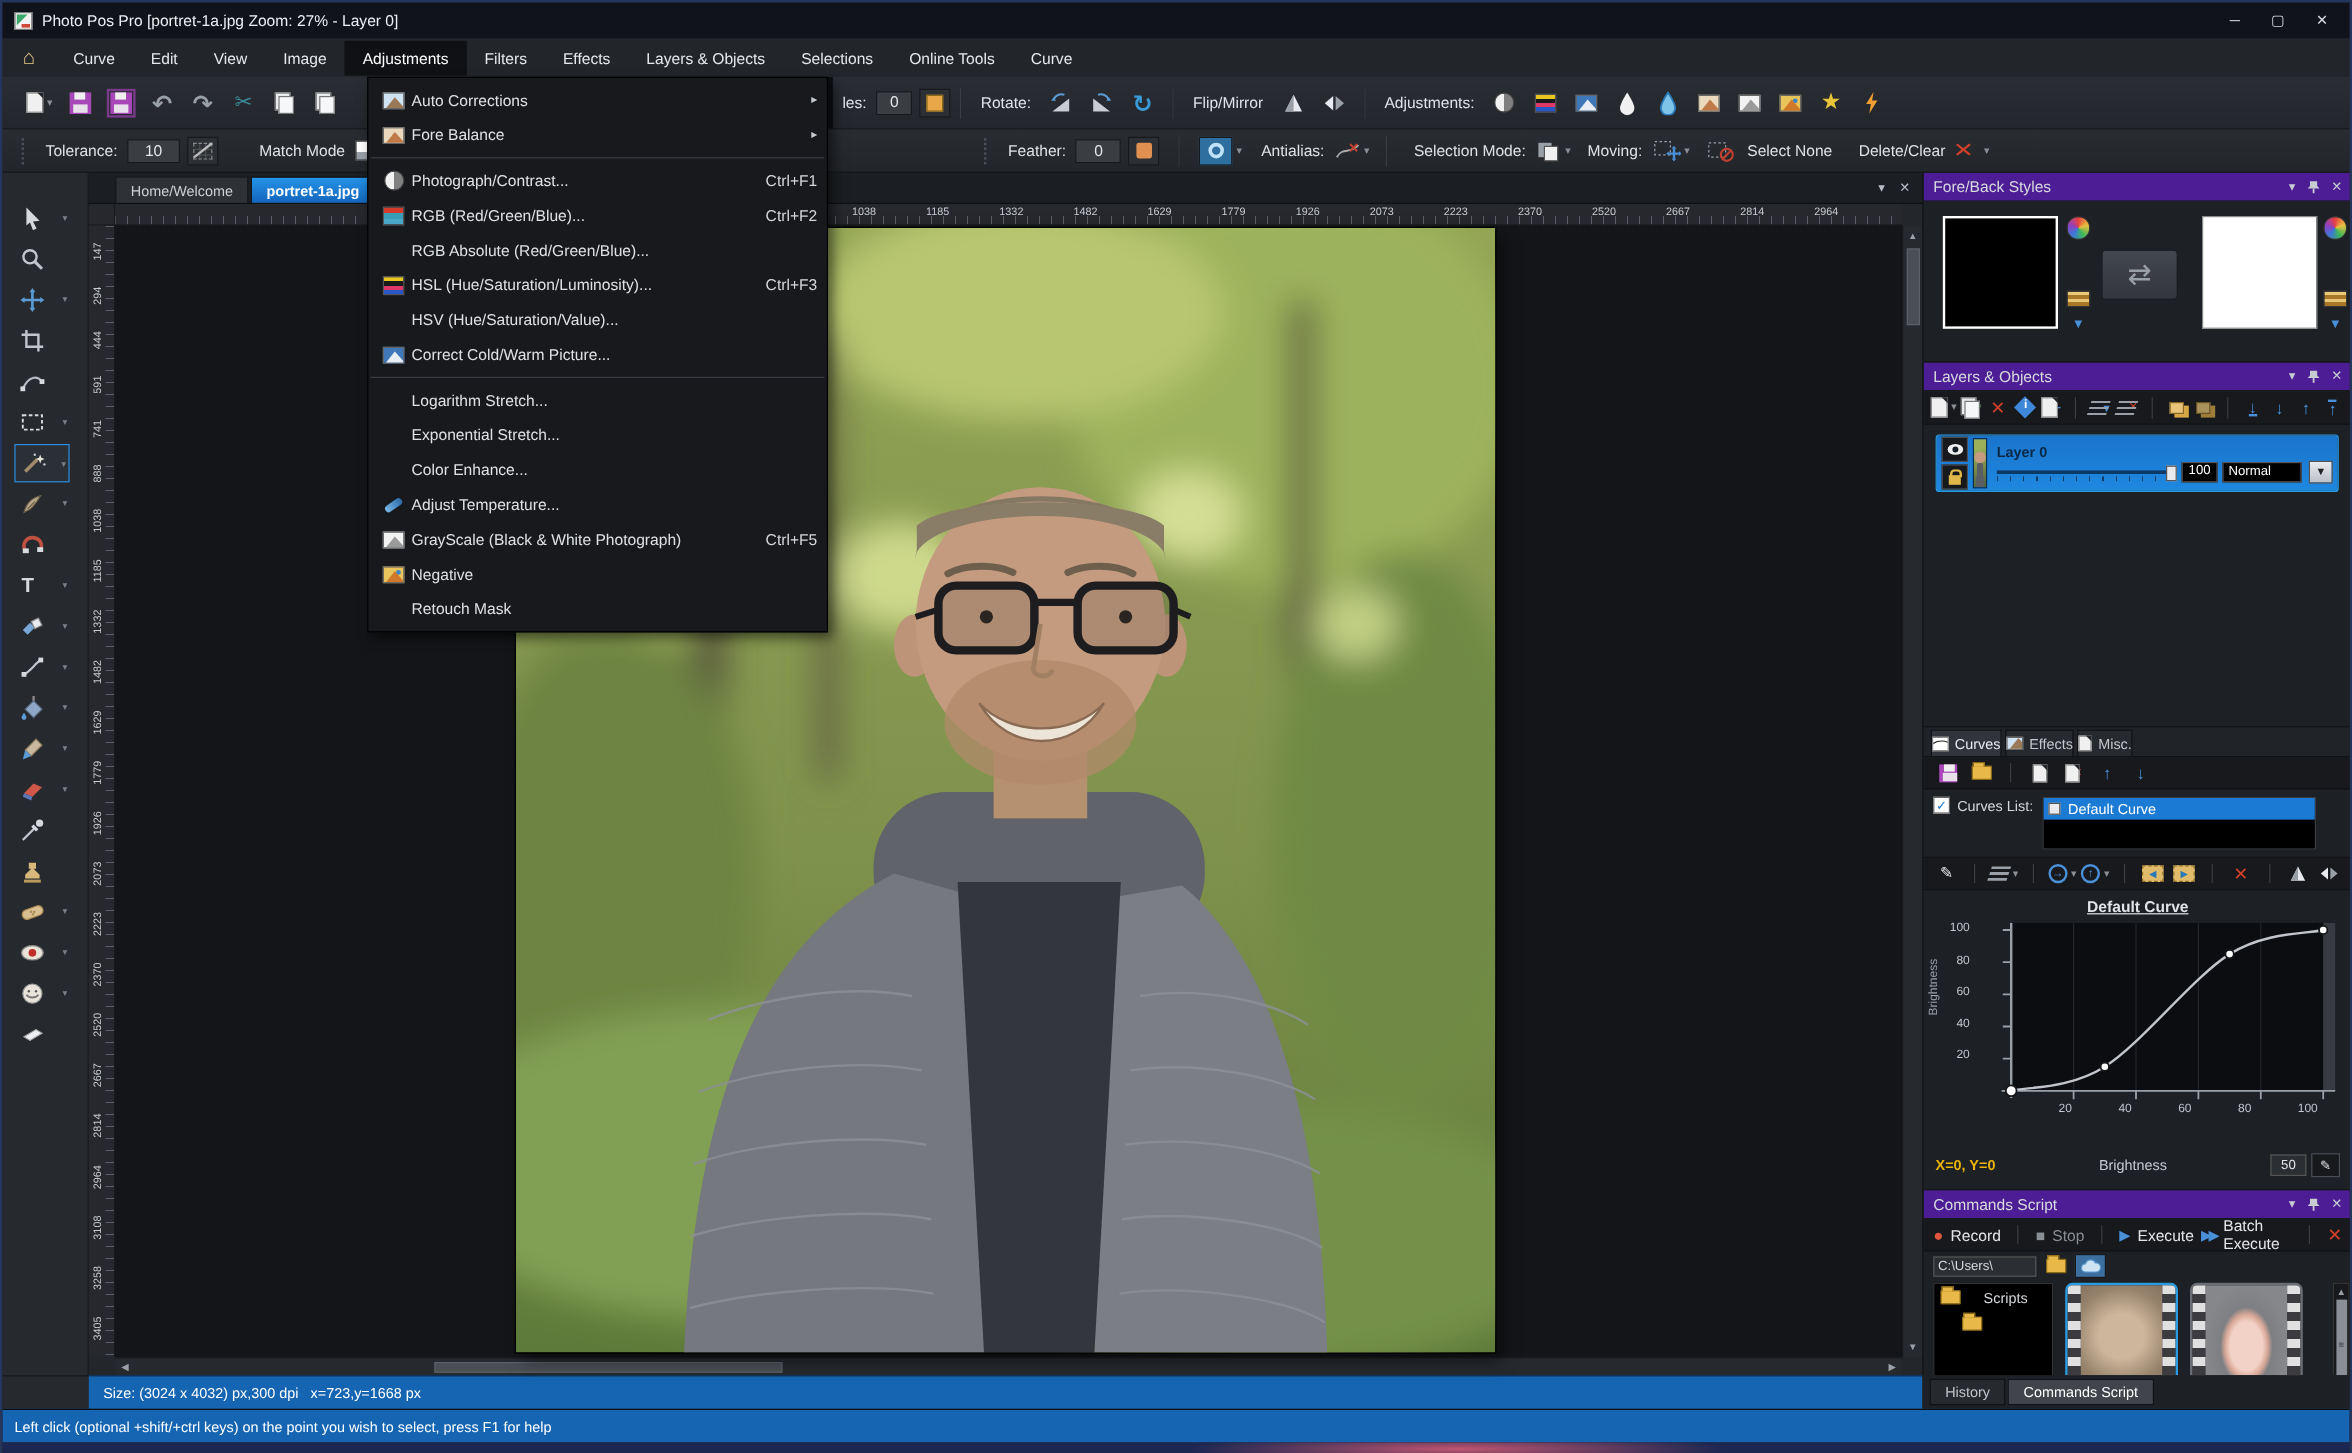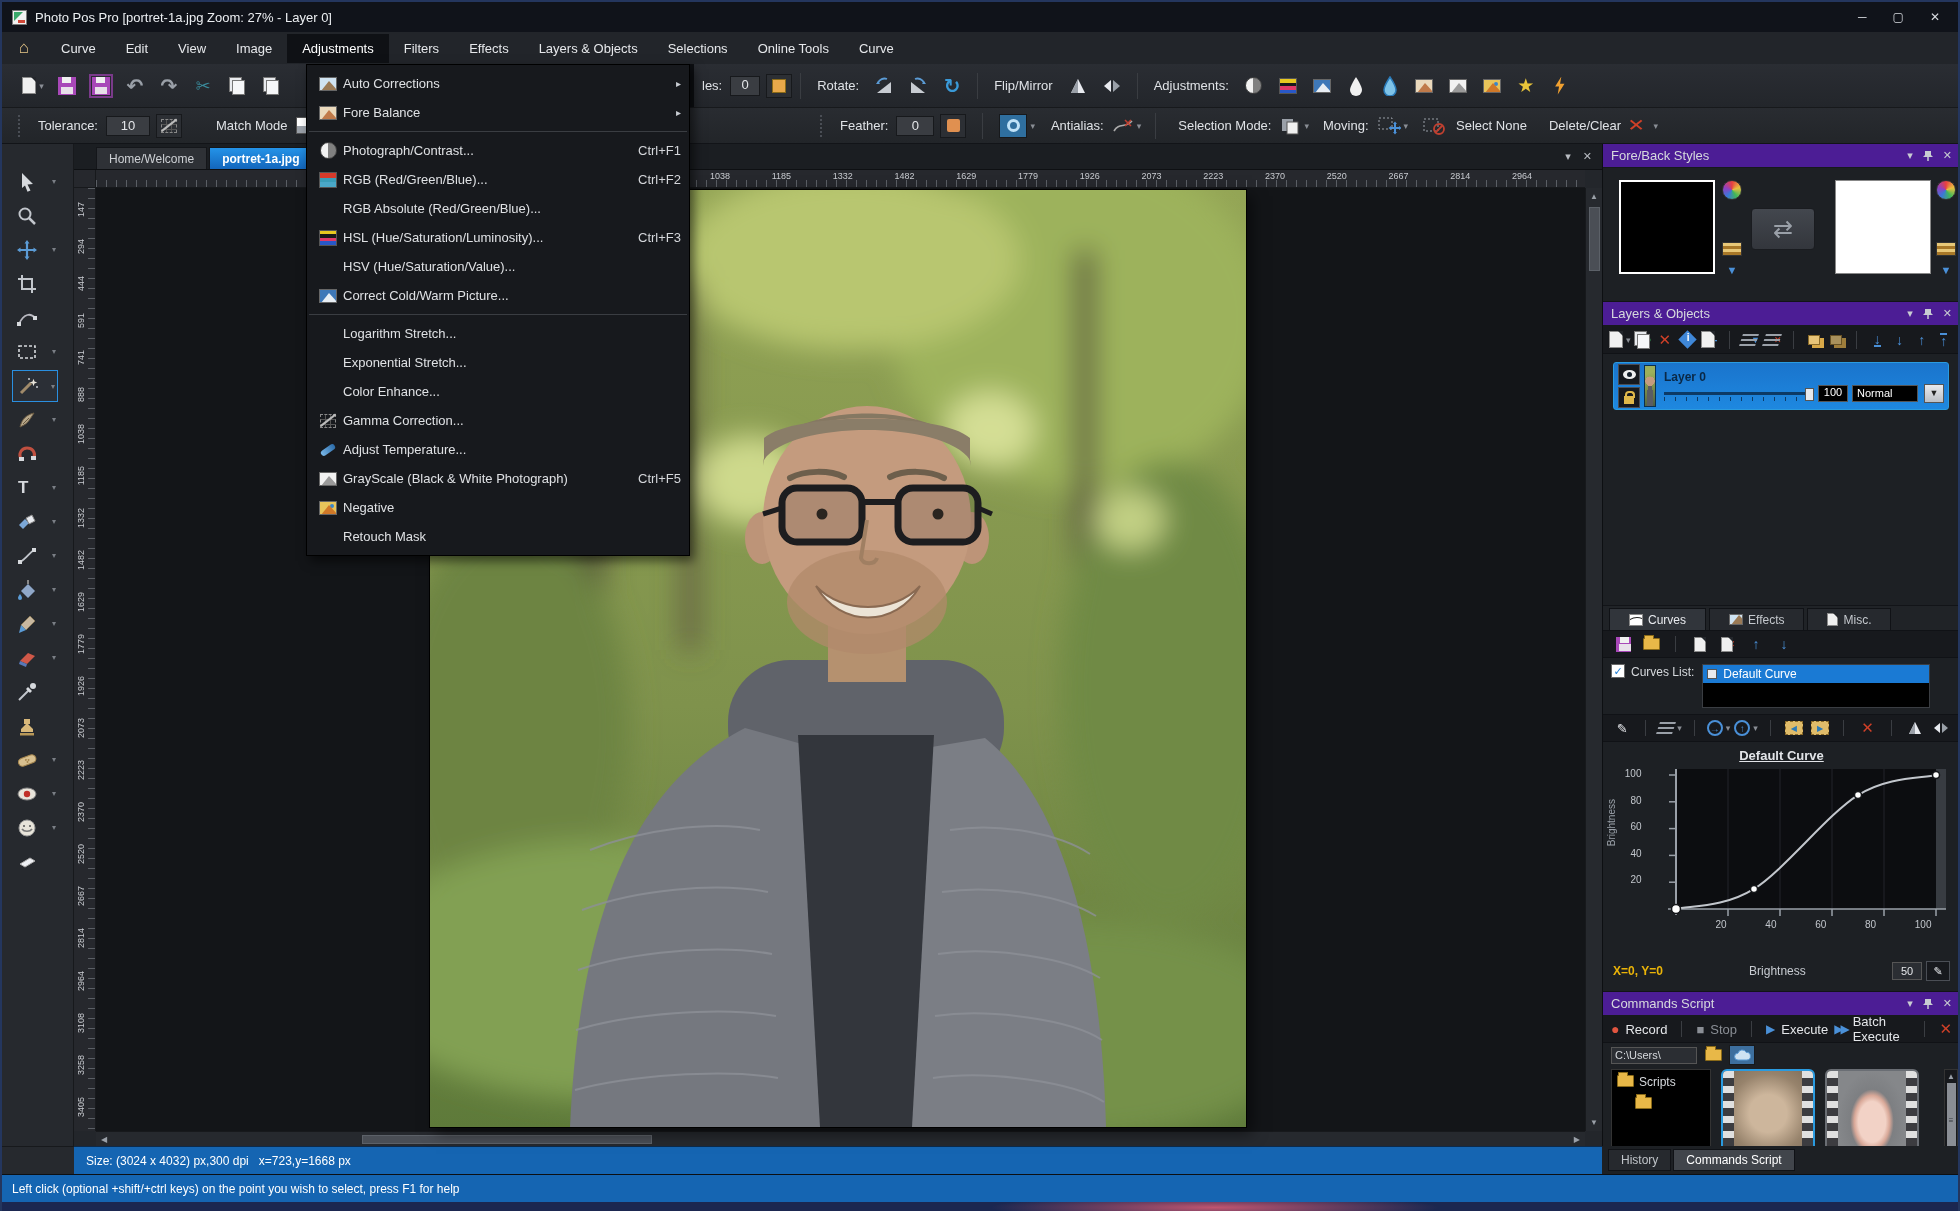--- a/index.html
+++ b/index.html
@@ -140,21 +140,21 @@
 #layer-name{color:#0a2846;font-weight:bold;font-size:12px}
 #slider{position:relative;width:150px;height:14px;margin-top:3px}
 #slider .track{position:absolute;left:0;top:4px;width:100%;height:3px;background:#0c3a66}
 #slider .ticks{position:absolute;left:0;top:9px;width:100%;height:4px;background:repeating-linear-gradient(90deg,#0c3a66 0 1px,transparent 1px 11px)}
 #slider .handle{position:absolute;right:0;top:0;width:9px;height:13px;background:#e8eaee;border:1px solid #555}
 #op-box{width:30px;height:17px;background:#000;border:1px solid #555;color:#fff;font-size:11px;text-align:center;margin:0 4px}
 #blend{width:66px;height:17px;background:#000;border:1px solid #555;color:#fff;font-size:11px;padding:1px 4px}
 #blend-chev{width:20px;height:19px;background:linear-gradient(#e8eaee,#bcc0c6);border:1px solid #555;color:#222;font-size:9px;display:flex;align-items:center;justify-content:center;margin-left:6px}
 
 #cv-tabs{height:25px;display:flex;align-items:flex-end;background:#202327;padding-left:6px;border-bottom:1px solid #101216}
-.cvtab{height:22px;display:flex;align-items:center;gap:5px;padding:0 19px;font-size:12px;background:#26292e;color:#c4c8cd;border:1px solid #101216;border-bottom:none;margin-right:3px}
+.cvtab{height:22px;display:flex;align-items:center;gap:5px;padding:0 0;font-size:12px;background:#26292e;color:#c4c8cd;border:1px solid #101216;border-bottom:none;margin-right:3px}
 .cvtab.active{background:#31353b;color:#e8eaee}
 .curveic{width:14px;height:12px;border:1px solid #888;background:#fff;position:relative;overflow:hidden}
 .curveic::after{content:"";position:absolute;left:-3px;bottom:-6px;width:18px;height:12px;border:1.5px solid #222;border-radius:50%}
 #cv-tb1,#cv-tb2{height:27px;background:#17191d;display:flex;align-items:center;padding:0 8px;gap:4px;border-bottom:1px solid #101216}
 #cv-listrow{min-height:52px;background:#1d2024;display:flex;align-items:flex-start;padding:6px 8px;border-bottom:1px solid #101216}
 .checkbox{width:14px;height:14px;background:#fff;border:1px solid #666;color:#1a7ad4;font-size:11px;font-weight:bold;display:inline-flex;align-items:center;justify-content:center;margin-right:6px}
 #cv-list{margin-left:8px;width:228px;height:44px;background:#000;border:1px solid #3a3d42}
 #cv-selected{height:18px;background:#1a7ad4;color:#fff;font-size:12px;display:flex;align-items:center;padding:0 4px;gap:6px}
 #cv-selected .sq{width:10px;height:10px;background:#e8eaee;border:1px solid #555}
 .ringic{width:16px;height:16px;border:2px solid #4a90d8;border-radius:50%;color:#4a90d8;font-size:10px;font-weight:bold;display:inline-flex;align-items:center;justify-content:center}
@@ -179,21 +179,21 @@
 
 #cs-tb{height:27px;background:#17191d;display:flex;align-items:center;padding:0 8px;gap:6px;border-bottom:1px solid #101216;font-size:13px}
 #cs-tb .stoplbl{color:#8a8e95}
 #cs-pathrow{height:24px;display:flex;align-items:center;padding:0 8px;gap:4px;background:#1d2024}
 #cs-path{width:86px;height:17px;background:#2b2e33;border:1px solid #555;color:#d6d9dd;font-size:11px;padding:0 3px}
 .folder{width:17px;height:12px;background:#e8b848;border:1px solid #8a6a18;border-radius:1px;position:relative}
 .folder::before{content:"";position:absolute;left:0;top:-4px;width:8px;height:3px;background:#e8b848;border:1px solid #8a6a18;border-bottom:none}
 #cloudbtn{width:26px;height:20px;background:#3d6f9e;border:1px solid #17191c;display:inline-flex;align-items:center;justify-content:center}
 #cs-body{position:relative;height:131px;background:#1d2024;overflow:hidden}
 #cs-tree{position:absolute;left:8px;top:2px;width:100px;height:126px;background:#000;border:1px solid #333;padding:5px;color:#d6d9dd;font-size:12px}
-.treerow{display:flex;gap:5px;margin-bottom:8px}
+.treerow{display:flex;gap:19px;margin-bottom:8px}
 .treerow.indent{padding-left:18px}
 .thumb{position:absolute;top:2px;width:94px;height:126px;border:2px solid #6a6e74;border-radius:6px;background:#303338;overflow:hidden}
 .thumb.selected{border-color:#2a9be0}
 .film{position:absolute;top:0;bottom:16px;width:11px;background:repeating-linear-gradient(#e0e0e0 0 7px,#3c3c40 7px 15px)}
 .film.left{left:0}.film.right{right:0}
 .thumb-img{position:absolute;left:11px;right:11px;top:0;bottom:16px}
 #ant-img{background:radial-gradient(circle at 50% 40%,#cdb69c 0 26%,#97836c 55%,#6d5f4e)}
 #car-img{background:radial-gradient(closest-side at 50% 48%,#f2d2c6 0 40%,#d8a898 52%,#7d7f82 64%,#85878a)}
 #cs-scroll{position:absolute;right:2px;top:2px;width:14px;height:126px;background:#17191d;border:1px solid #333;display:flex;flex-direction:column;align-items:center}
 #cs-scroll .arr{color:#9aa0a8;font-size:8px;padding:2px 0}
@@ -1058,26 +1058,20 @@
     <div class="mi">
       <span class="mic"></span>
       <span class="mil">Exponential Stretch...</span>
     </div>
     <div class="mi">
       <span class="mic"></span>
       <span class="mil">Color Enhance...</span>
     </div>
     <div class="mi">
       <span class="mic">
-          <span class="gammaic"></span>
-        </span>
-      <span class="mil">Gamma Correction...</span>
-    </div>
-    <div class="mi">
-      <span class="mic">
           <span class="penic"></span>
         </span>
       <span class="mil">Adjust Temperature...</span>
     </div>
     <div class="mi">
       <span class="mic">
           <span class="pic gray"></span>
         </span>
       <span class="mil">GrayScale (Black &amp; White Photograph)</span>
       <span class="mis">Ctrl+F5</span>

